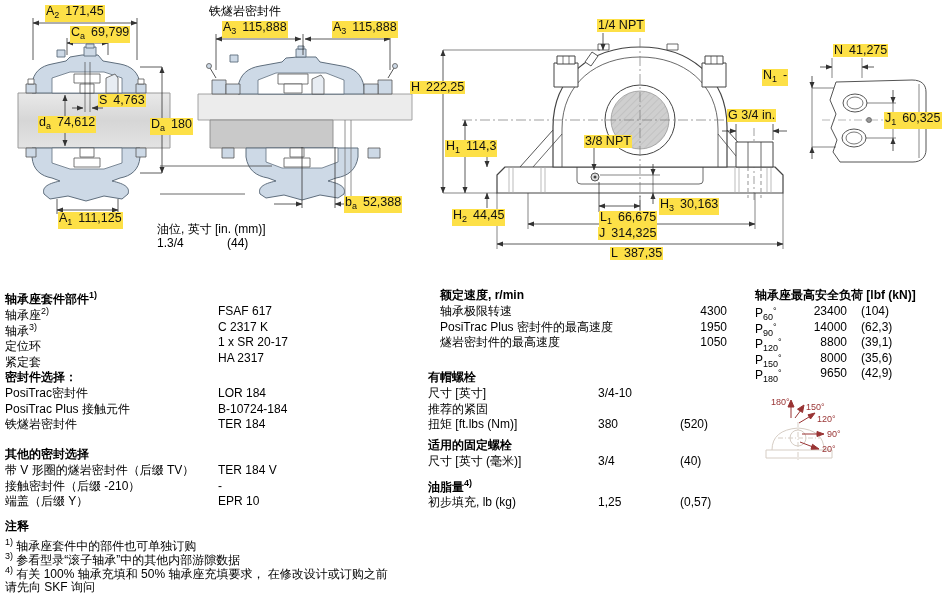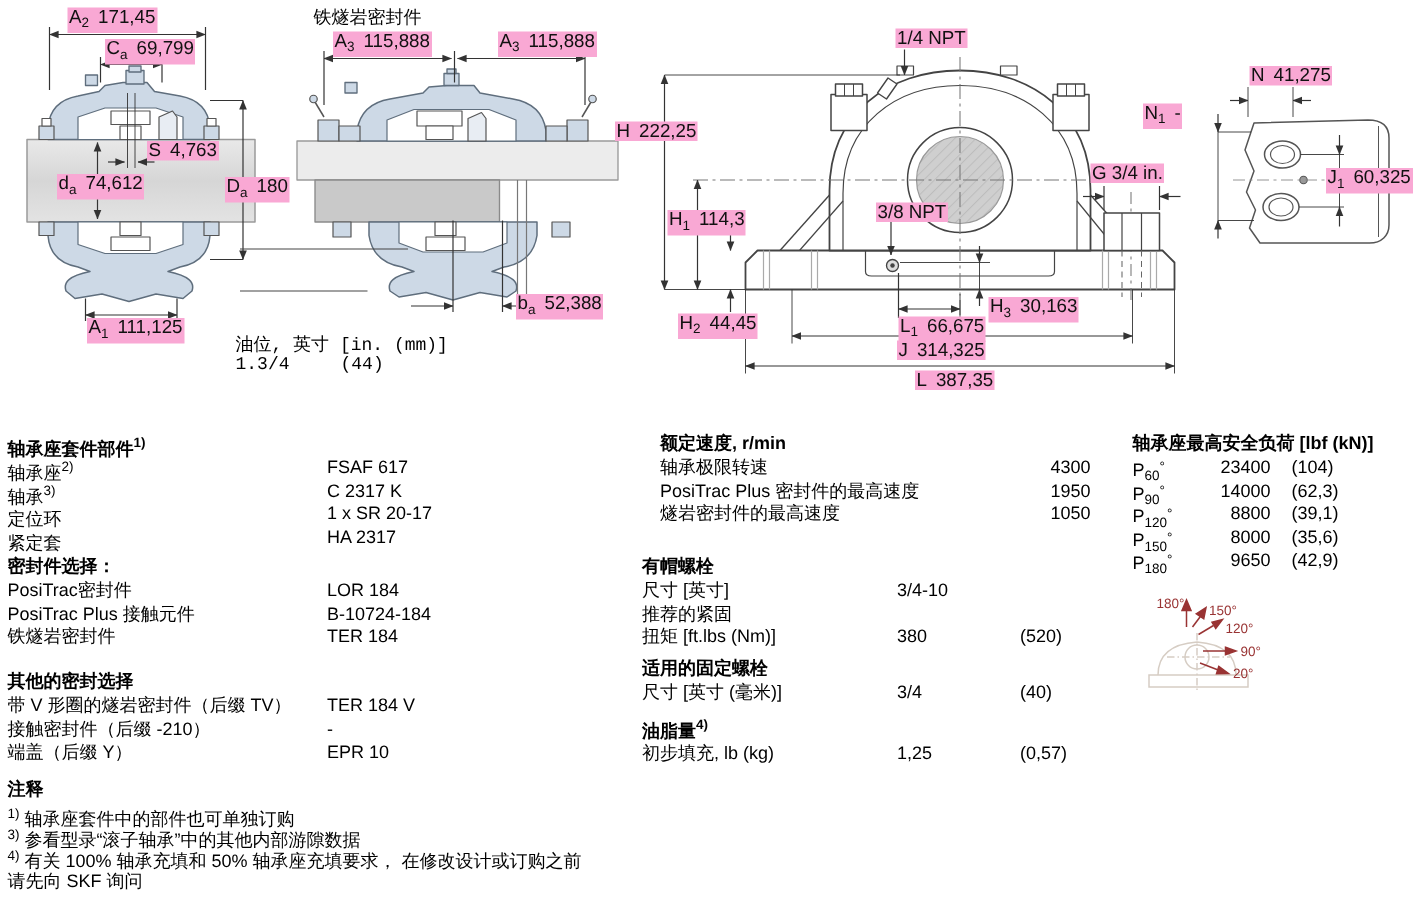--- a/index.html
+++ b/index.html
@@ -1,39 +1,39 @@
 <!DOCTYPE html>
 <html><head>
 <meta charset="utf-8">
 <style>
   html,body{margin:0;padding:0;background:#fff;}
   #page{position:relative;width:946px;height:616px;background:#fff;overflow:hidden;
         font-family:"Liberation Sans","DejaVu Sans",sans-serif;font-size:12px;color:#000;}
   svg{position:absolute;left:0;top:0;}
-  .dim{position:absolute;white-space:nowrap;background:#f9a8d4;padding:0 1px;
+  .dim{position:absolute;white-space:nowrap;background:#fde047;padding:0 1px;
        font-size:12.5px;line-height:13px;color:#111;}
   .dim sub{font-size:9px;vertical-align:-3px;}
   .dim .v{margin-left:6px;}
   .dwg-title{position:absolute;white-space:nowrap;font-size:12px;color:#000;background:#fff;}
   .sec{position:absolute;white-space:nowrap;font-size:12px;}
   .sec .h{font-weight:bold;height:16px;line-height:15px;}
   .row{position:relative;height:15.5px;line-height:15px;}
   .row sup,.h sup{font-size:9px;}
   .sec-l .val{position:absolute;left:213px;top:0;}
   .sec-m .v1{position:absolute;left:170px;top:0;}
   .sec-m .v2{position:absolute;left:252px;top:0;}
   .sec-m .vr{position:absolute;left:240px;width:47px;text-align:right;top:0;}
   .sec-r .pv{position:absolute;left:50px;width:42px;text-align:right;top:0;}
   .sec-r .pm{position:absolute;left:106px;top:0;text-align:center;}
   .sec-r sub{font-size:9px;vertical-align:-3px;}
   .deg{font-size:9px;vertical-align:3px;}
   .notes .row{height:14.2px;line-height:14px;}
   .notes .foot{font-weight:normal;margin-top:1px;}
   .ang{position:absolute;font-size:9px;line-height:9px;color:#993333;white-space:nowrap;}
-  .oil{position:absolute;white-space:nowrap;font-size:12px;font-family:Liberation Mono, monospace;}
+  .oil{position:absolute;white-space:nowrap;font-size:12px;}
 </style>
 </head>
 <body>
 
 <div id="page">
 
   <svg width="946" height="285" viewBox="0 0 946 285">
     <defs>
       <marker id="ar" viewBox="0 0 10 10" refX="9.5" refY="5" markerWidth="8" markerHeight="8" orient="auto-start-reverse">
         <path d="M0,1 L10,5 L0,9 Z" fill="#333"></path>

